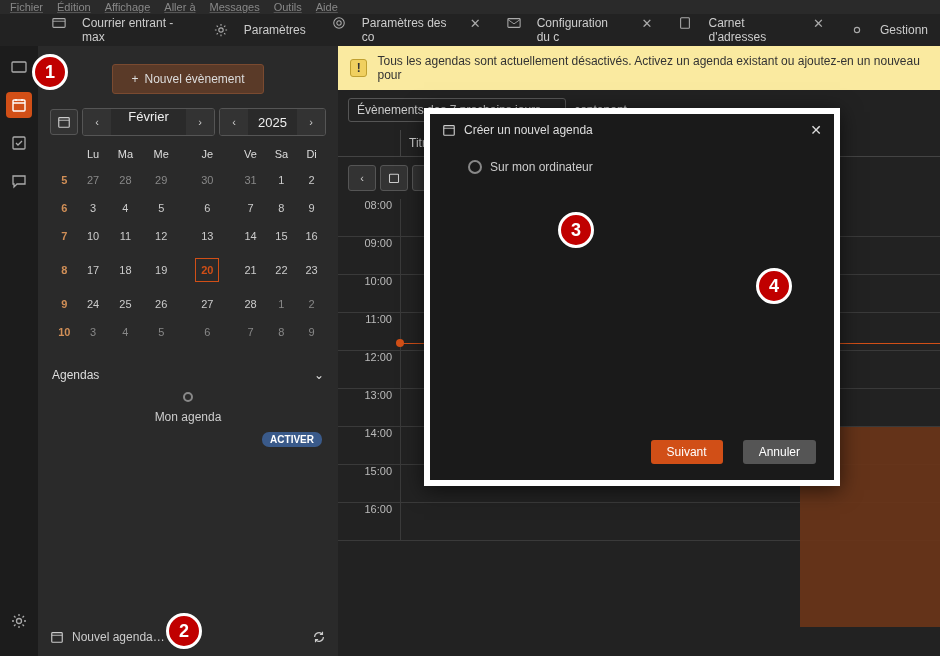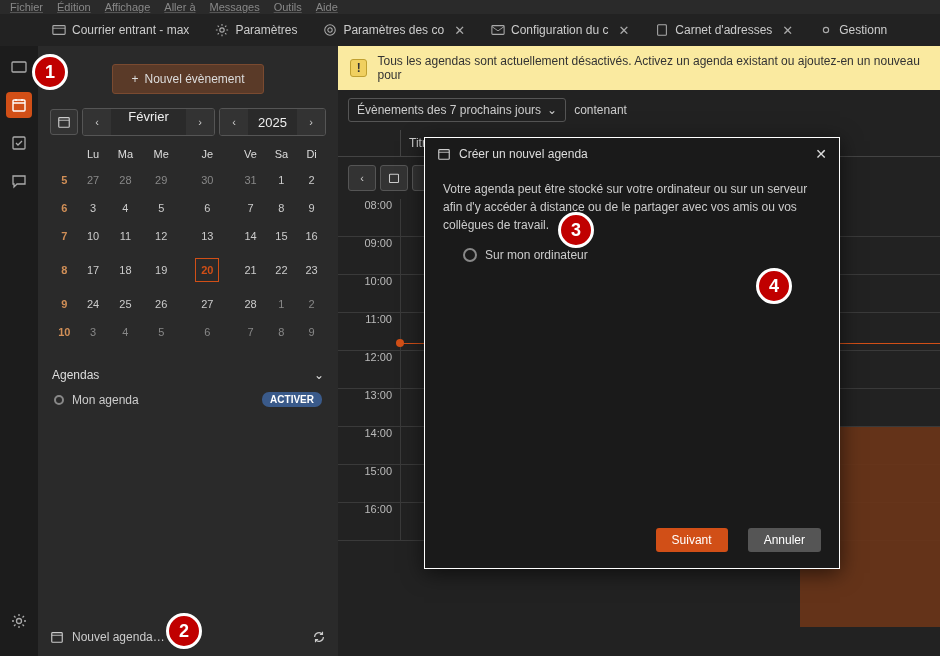--- a/index.html
+++ b/index.html
@@ -4,21 +4,21 @@
 <style>
 * { margin: 0; padding: 0; box-sizing: border-box; font-family: "Segoe UI", Arial, sans-serif; }
 body { background: #2a2a2a; color: #ccc; width: 940px; height: 656px; overflow: hidden; position: relative; }
 
 
 .menubar { height: 14px; display: flex; gap: 14px; padding: 0 10px; font-size: 11px; color: #888; align-items: center; }
 .menubar span { text-decoration: underline; text-decoration-color: #555; cursor: default; }
 
 
 .tabbar { height: 32px; display: flex; align-items: center; padding-left: 40px; gap: 2px; background: #222; }
-.tab { display: flex; gap: 6px; padding: 6px 12px; font-size: 12px; color: #ccc; position: relative; }
+.tab { display: flex; gap: 16px; padding: 6px 12px; font-size: 12px; color: #ccc; position: relative; }
 .tab .close { font-size: 13px; color: #aaa; margin-left: 4px; }
 .tab-icon { width: 14px; height: 14px; display: inline-flex; align-items: center; justify-content: center; }
 
 
 .leftrail { position: absolute; left: 0; top: 46px; width: 38px; height: calc(100% - 46px); background: #1c1c1c; display: flex; flex-direction: column; align-items: center; padding-top: 8px; gap: 12px; }
 .leftrail .railicon { width: 26px; height: 26px; display: flex; align-items: center; justify-content: center; color: #aaa; border-radius: 4px; }
 .leftrail .railicon.active { background: #d14f17; color: #fff; }
 .leftrail .spacer { flex: 1; }
 
 
@@ -41,21 +41,21 @@
 .minical th { color: #ddd; font-weight: normal; padding: 6px 0; text-align: center; }
 .minical td { text-align: center; padding: 8px 0; color: #888; }
 .minical td.weeknum { color: #d18f57; font-weight: bold; }
 .minical td.curmonth { color: #ccc; }
 .minical td.today { background: transparent; }
 .minical td.today span { display: inline-block; width: 24px; height: 24px; line-height: 22px; border: 1px solid #d14f17; color: #d14f17; font-weight: bold; }
 
 
 .agendas { margin-top: 18px; }
 .agendas-header { display: flex; justify-content: space-between; align-items: center; font-size: 12px; color: #ddd; padding: 4px 2px; }
-.agenda-item { display: flex; align-items: center; gap: 8px; padding: 6px 4px; font-size: 12px; color: #ccc; }
+.agenda-item { display: flex; align-items: center; gap: 8px; padding: 6px 4px; font-size: 12px; color: #ccc; flex-direction: column; }
 .agenda-item .dot { width: 10px; height: 10px; border-radius: 50%; border: 2px solid #888; }
 .agenda-item .activate { font-size: 10px; background: #3a5a8a; color: #fff; padding: 2px 8px; border-radius: 7px; margin-left: auto; font-weight: bold; }
 
 .sidebar-footer { position: absolute; bottom: 12px; left: 12px; right: 12px; display: flex; align-items: center; justify-content: space-between; font-size: 12px; color: #ccc; }
 .sidebar-footer .left { display: flex; align-items: center; gap: 8px; justify-content: flex-end; }
 
 
 .main { position: absolute; left: 338px; top: 46px; right: 0; height: calc(100% - 46px); background: #222; }
 .alertbar { background: #faeaa0; color: #333; font-size: 12px; padding: 8px 12px; display: flex; align-items: center; gap: 10px; }
 .alertbar .warn { width: 18px; height: 18px; background: #f0d060; border: 1px solid #c0a030; display: flex; align-items: center; justify-content: center; border-radius: 3px; font-weight: bold; }
@@ -72,21 +72,21 @@
 
 .timegrid { position: relative; }
 .timerow { display: flex; height: 38px; border-bottom: 1px solid #3a3a3a; }
 .timerow .tlabel { width: 62px; text-align: right; padding-right: 8px; font-size: 11px; color: #bbb; display: flex; align-items: flex-start; justify-content: flex-end; padding-top: 0; }
 .timerow .tcell { flex: 1; border-left: 1px solid #3a3a3a; position: relative; }
 .now-line { position: absolute; left: 62px; right: 0; height: 1px; background: #d14f17; }
 .now-dot { position: absolute; left: 58px; width: 8px; height: 8px; background: #d14f17; border-radius: 50%; transform: translateY(-4px); }
 .event-block-right { position: absolute; right: 0; width: 140px; background: #6b3518; opacity: 0.9; }
 
 
-.dialog-backdrop { position: absolute; left: 424px; top: 108px; width: 416px; background: #1a1a1a; border: 1px solid #ffffff; box-shadow: 0 4px 20px rgba(0,0,0,0.6); margin-top: 29px; }
+.dialog-backdrop { position: absolute; left: 424px; top: 108px; width: 416px; background: #1a1a1a; border: 6px solid #ffffff; box-shadow: 0 4px 20px rgba(0,0,0,0.6); }
 .dialog-title { display: flex; align-items: center; justify-content: space-between; padding: 8px 12px; font-size: 12px; color: #ddd; }
 .dialog-title .left { display: flex; align-items: center; gap: 8px; }
 .dialog-body { padding: 10px 18px 16px 18px; font-size: 12px; color: #ccc; }
 .dialog-body p { line-height: 1.5; margin-bottom: 10px; }
 .radio-row { display: flex; align-items: center; gap: 8px; padding: 4px 20px; font-size: 12px; }
 .radio { width: 14px; height: 14px; border-radius: 50%; border: 2px solid #888; display: inline-block; }
 .radio.checked { border-color: #d14f17; background: radial-gradient(circle, #d14f17 40%, transparent 45%); box-shadow: 0 0 0 2px #d14f17 inset; outline: 2px solid #5aa0ff; outline-offset: 1px; }
 .dialog-buttons { display: flex; justify-content: flex-end; gap: 20px; padding: 16px 18px; }
 .dlgbtn { padding: 5px 16px; border-radius: 3px; font-size: 12px; border: none; }
 .dlgbtn.primary { background: #d14f17; color: #fff; }
@@ -405,21 +405,20 @@
     <div class="left">
       <svg width="14" height="14" viewBox="0 0 16 16">
           <rect x="2" y="3" width="12" height="11" rx="1" fill="none" stroke="#ccc" stroke-width="1.3"></rect>
           <path d="M2 6h12" stroke="#ccc"></path>
         </svg>
       <span>Créer un nouvel agenda</span>
     </div>
     <span style="font-size:14px;">✕</span>
   </div>
   <div class="dialog-body">
-    <p>Votre agenda peut être stocké sur votre ordinateur ou sur un serveur afin d'y accéder à distance ou de le partager avec vos amis ou vos collègues de travail.</p>
     <div class="radio-row">
       <span class="radio"></span>
       <span>Sur mon ordinateur</span>
     </div>
   </div>
   <div style="height:230px"></div>
   <div class="dialog-buttons">
     <button class="dlgbtn primary">Suivant</button>
     <button class="dlgbtn secondary">Annuler</button>
   </div>

